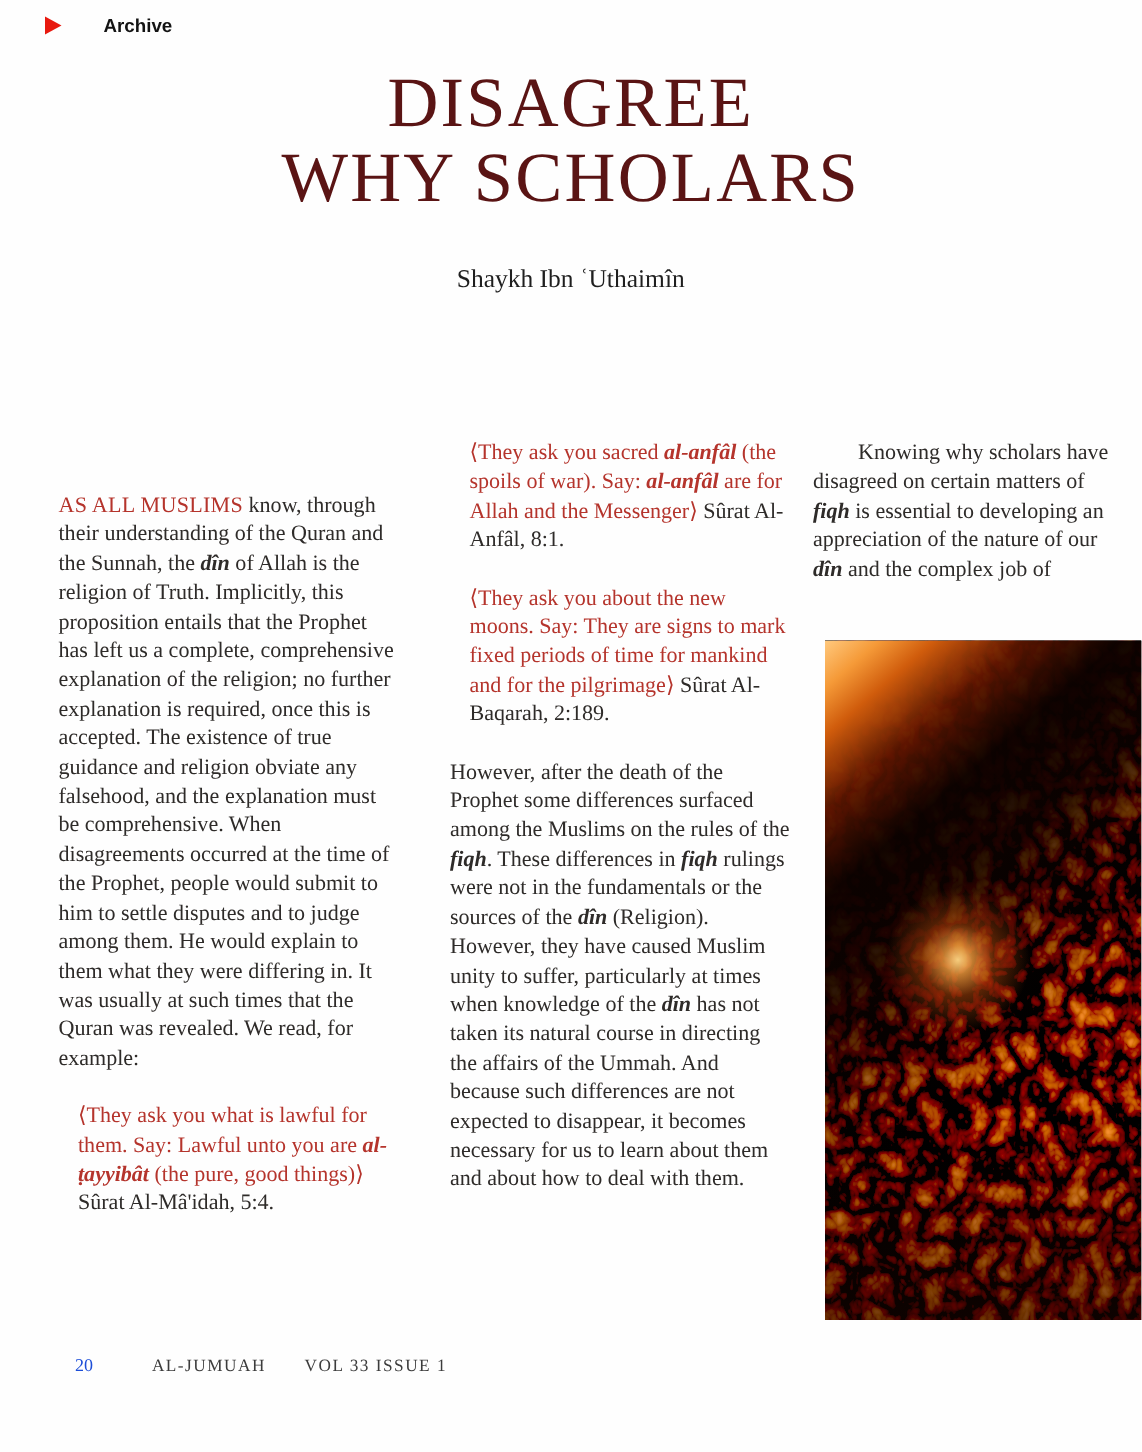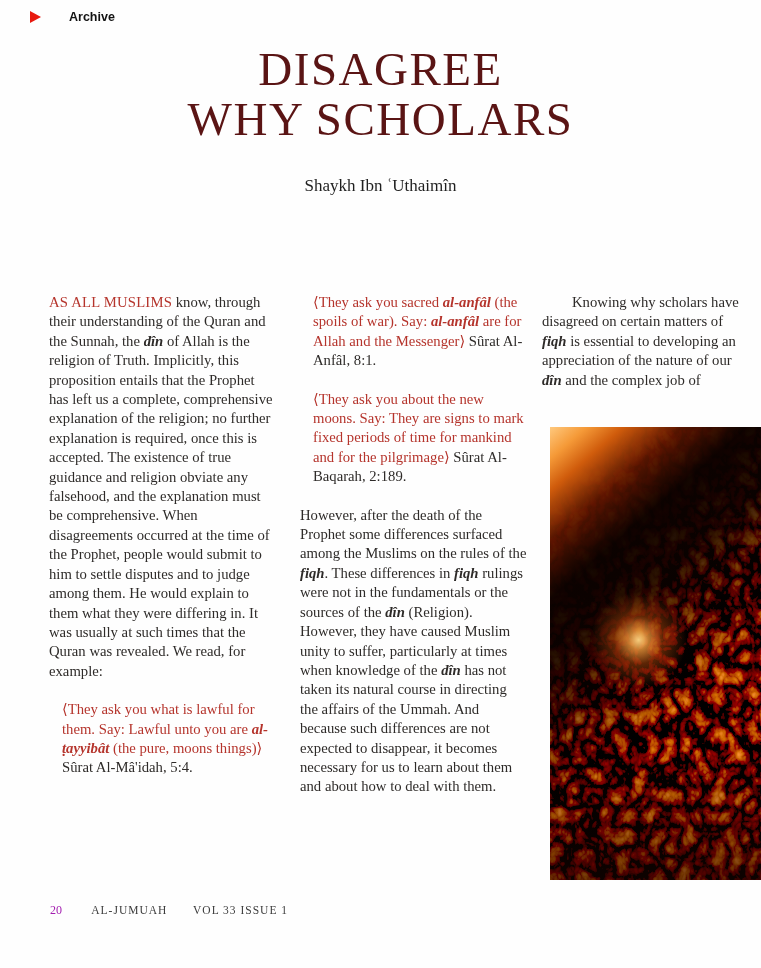--- a/index.html
+++ b/index.html
@@ -17,21 +17,21 @@
   
   .title{position:absolute;top:44px;left:0;width:100%;margin:0;text-align:center;
          color:#5a1414;font-size:47px;line-height:50px;font-weight:normal;letter-spacing:1.5px;}
   .tline{display:block;}
   .byline{position:absolute;top:176px;left:0;width:100%;text-align:center;
           font-size:17px;color:#1f1f1f;}
 
   
   .col{position:absolute;top:293px;font-size:14.7px;line-height:19.4px;color:#2e2b29;
        text-align:left;}
-  .col1{left:49px;width:228px;}
+  .col1{left:39px;width:228px;margin-top:35px;}
   .col2{left:300px;width:228px;}
   .col3{left:542px;width:204px;}
   .col p{margin:0 0 19px 0;}
   .col p.quote{margin-left:13px;}
   .col p.indent{text-indent:30px;}
   .r,.ri,.lead{color:#b5342c;}
   .i,.ri{font-style:italic;font-weight:bold;}
   .lead{letter-spacing:0.2px;}
 
   
@@ -43,21 +43,21 @@
       radial-gradient(circle at 42% 47%, rgba(255,216,132,0.95) 0px, rgba(255,162,62,0.75) 10px,
                       rgba(204,82,12,0.45) 24px, rgba(0,0,0,0) 48px),
       linear-gradient(139deg, #ffc97e 0%, #f59a38 5%, #d05c0c 10%, rgba(92,22,0,0.92) 18%,
                       rgba(12,2,0,0.97) 27%, rgba(12,2,0,0.85) 38%, rgba(12,2,0,0.35) 50%,
                       rgba(0,0,0,0) 62%),
       linear-gradient(0deg, rgba(24,4,0,0.55) 0%, rgba(24,4,0,0) 28%);}
 
   
   .footer{position:absolute;left:50px;top:903px;font-size:11.5px;color:#3c3c3c;
           letter-spacing:1px;}
-  .footer .pgnum{margin-right:26px;letter-spacing:0;font-size:12px;color:#a21caf;}
+  .footer .pgnum{margin-right:36px;letter-spacing:0;font-size:12px;color:#1d4ed8;}
   .footer .mag{margin-right:22px;}
 </style>
 </head>
 <body>
 
 <div class="page">
 
   <div class="archive">
     <span class="tri"></span>
     <span>Archive</span>
@@ -65,21 +65,21 @@
 
   <h1 class="title">
     <span class="tline">DISAGREE</span>
     <span class="tline">WHY SCHOLARS</span>
   </h1>
 
   <div class="byline">Shaykh Ibn ʿUthaimîn</div>
 
   <div class="col col1">
       <p class="body"><span class="lead">AS ALL MUSLIMS</span><span> know, through their understanding of the Quran and the Sunnah, the </span><span class="i">dîn</span><span> of Allah is the religion of Truth. Implicitly, this proposition entails that the Prophet has left us a complete, comprehensive explanation of the religion; no further explanation is required, once this is accepted. The existence of true guidance and religion obviate any falsehood, and the explanation must be comprehensive. When disagreements occurred at the time of the Prophet, people would submit to him to settle disputes and to judge among them. He would explain to them what they were differing in. It was usually at such times that the Quran was revealed. We read, for example:</span></p>
-      <p class="quote"><span class="r">⟨They ask you what is lawful for them. Say: Lawful unto you are </span><span class="ri">al-ṭayyibât</span><span class="r"> (the pure, moons things)⟩</span><span> Sûrat Al-Mâ'idah, 5:4.</span></p>
+      <p class="quote"><span class="r">⟨They ask you what is lawful for them. Say: Lawful unto you are </span><span class="ri">al-ṭayyibât</span><span class="r"> (the pure, good things)⟩</span><span> Sûrat Al-Mâ'idah, 5:4.</span></p>
     </div>
   <div class="col col2">
       <p class="quote"><span class="r">⟨They ask you sacred </span><span class="ri">al-anfâl</span><span class="r"> (the spoils of war). Say: </span><span class="ri">al-anfâl</span><span class="r"> are for Allah and the Messenger⟩</span><span> Sûrat Al-Anfâl, 8:1.</span></p>
       <p class="quote"><span class="r">⟨They ask you about the new moons. Say: They are signs to mark fixed periods of time for mankind and for the pilgrimage⟩</span><span> Sûrat Al-Baqarah, 2:189.</span></p>
       <p class="body"><span>However, after the death of the Prophet some differences surfaced among the Muslims on the rules of the </span><span class="i">fiqh</span><span>. These differences in </span><span class="i">fiqh</span><span> rulings were not in the fundamentals or the sources of the </span><span class="i">dîn</span><span> (Religion). However, they have caused Muslim unity to suffer, particularly at times when knowledge of the </span><span class="i">dîn</span><span> has not taken its natural course in directing the affairs of the Ummah. And because such differences are not expected to disappear, it becomes necessary for us to learn about them and about how to deal with them.</span></p>
     </div>
   <div class="col col3">
       <p class="body indent"><span>Knowing why scholars have disagreed on certain matters of </span><span class="i">fiqh</span><span> is essential to developing an appreciation of the nature of our </span><span class="i">dîn</span><span> and the complex job of</span></p>
     </div>
 

